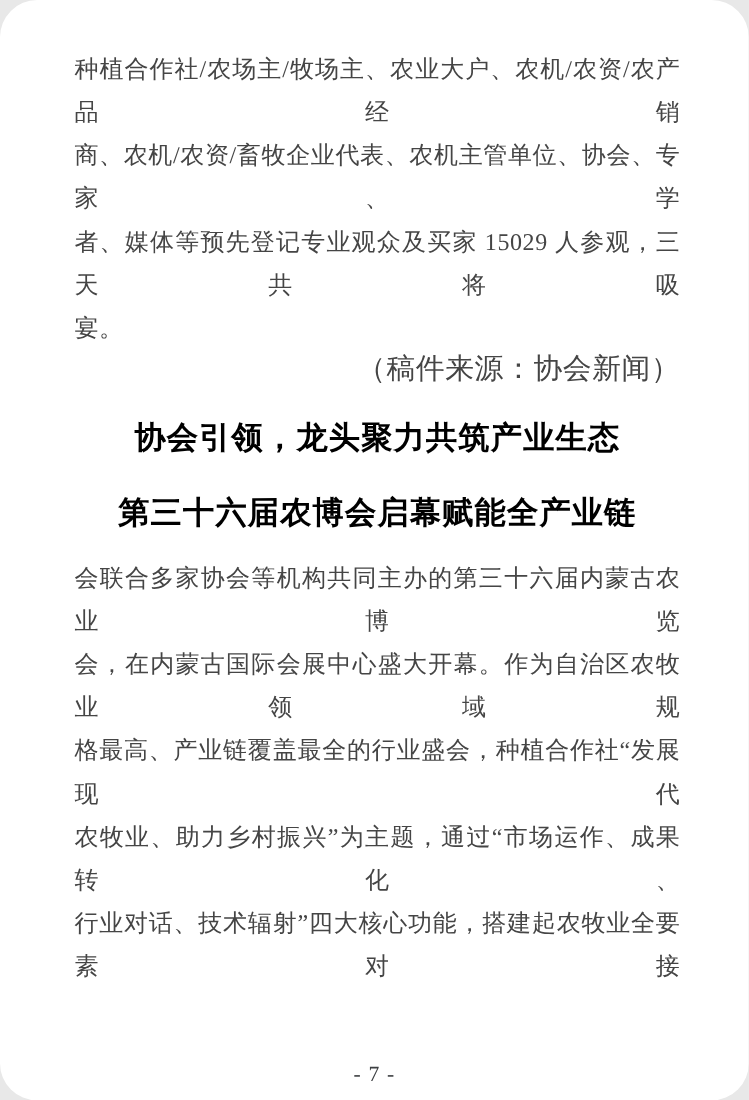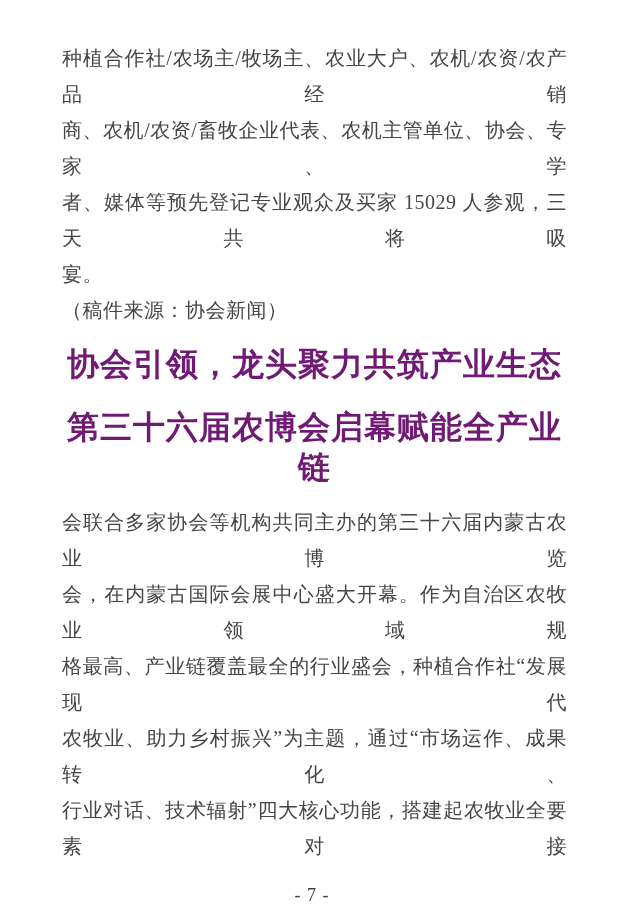--- a/index.html
+++ b/index.html
@@ -9,51 +9,54 @@
   }
   .page {
     position: relative;
     width: 624px;
     height: 917px;
     margin: 0 auto;
     background: #ffffff;
     overflow: hidden;
     font-family: "Liberation Serif", serif;
     color: #454545;
+    border-radius: 31px;
   }
   .content {
     padding: 40px 57px 0 62px;
   }
   .line {
     font-size: 20px;
     line-height: 36px;
     letter-spacing: 0.5px;
     white-space: normal;
     color: #454545;
   }
   
   .j {
     text-align: justify;
     text-align-last: justify;
   }
   .indent {
     text-indent: 42px;
   }
   .source-line {
-    font-size: 20px;
+    text-align: right;
+    font-size: 24px;
     line-height: 36px;
     letter-spacing: 0.5px;
+    font-family: Liberation Mono, monospace;
   }
   .heading {
     text-align: center;
     font-family: "Liberation Sans", sans-serif;
     font-weight: 700;
-    font-size: 32px;
+    font-size: 26px;
     line-height: 40px;
-    color: #701a75;
+    color: #000000;
     letter-spacing: 1px;
   }
   .heading-1 { margin-top: 16px; }
   .heading-2 { margin-top: 23px; }
   .para-2 { margin-top: 17px; }
   .page-number {
     position: absolute;
     bottom: 12px;
     left: 0;
     width: 100%;

